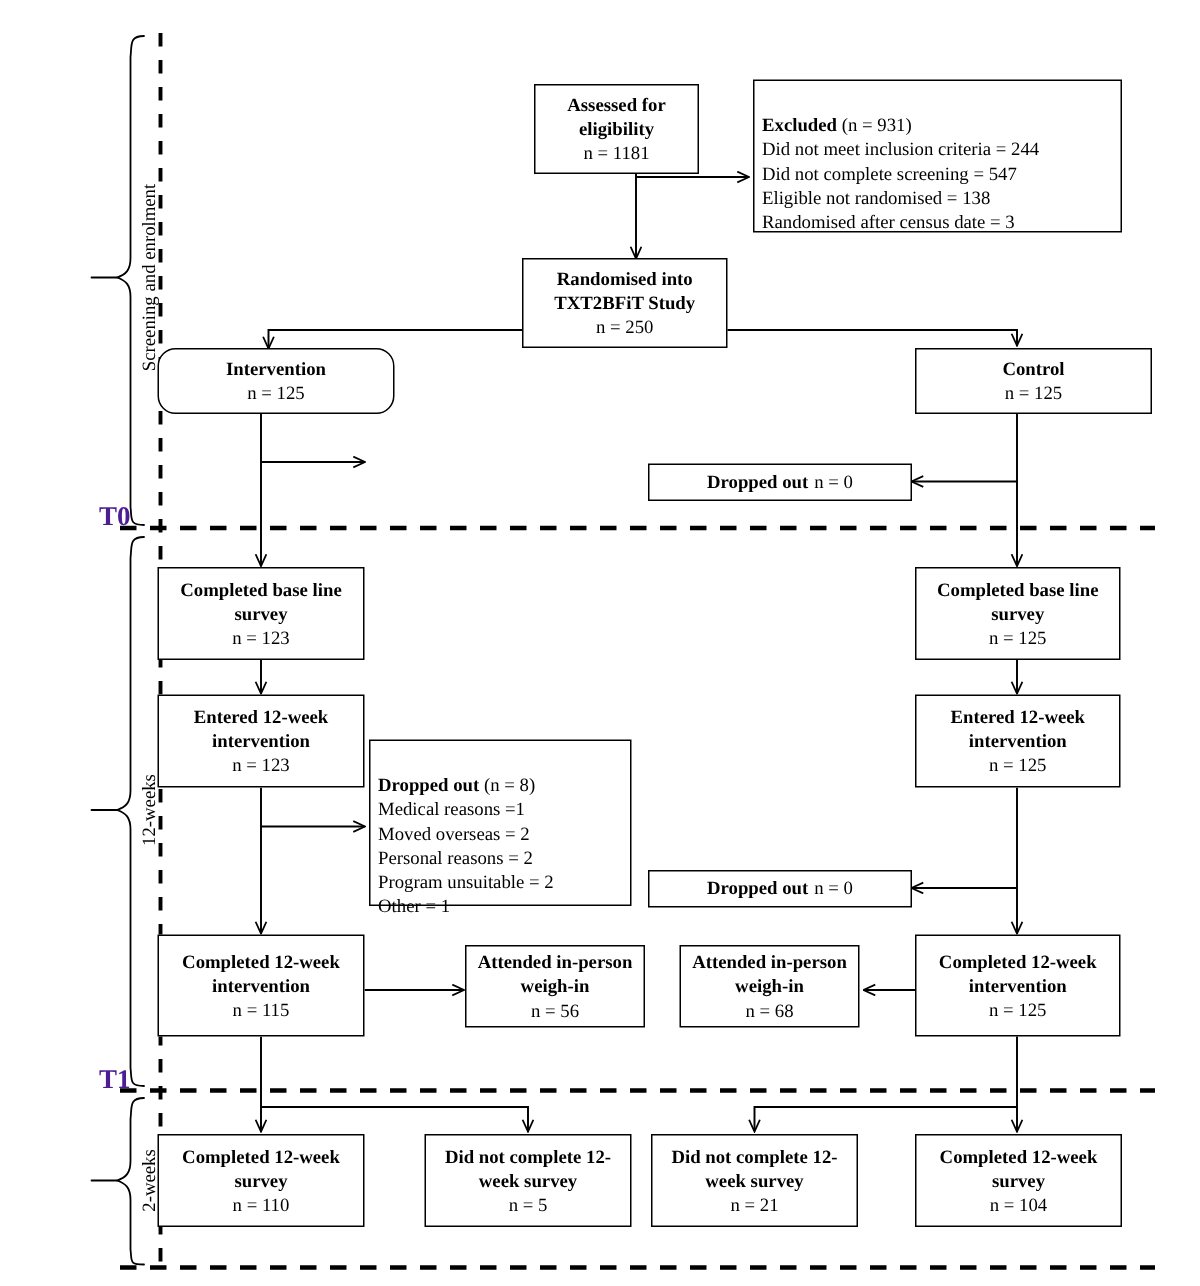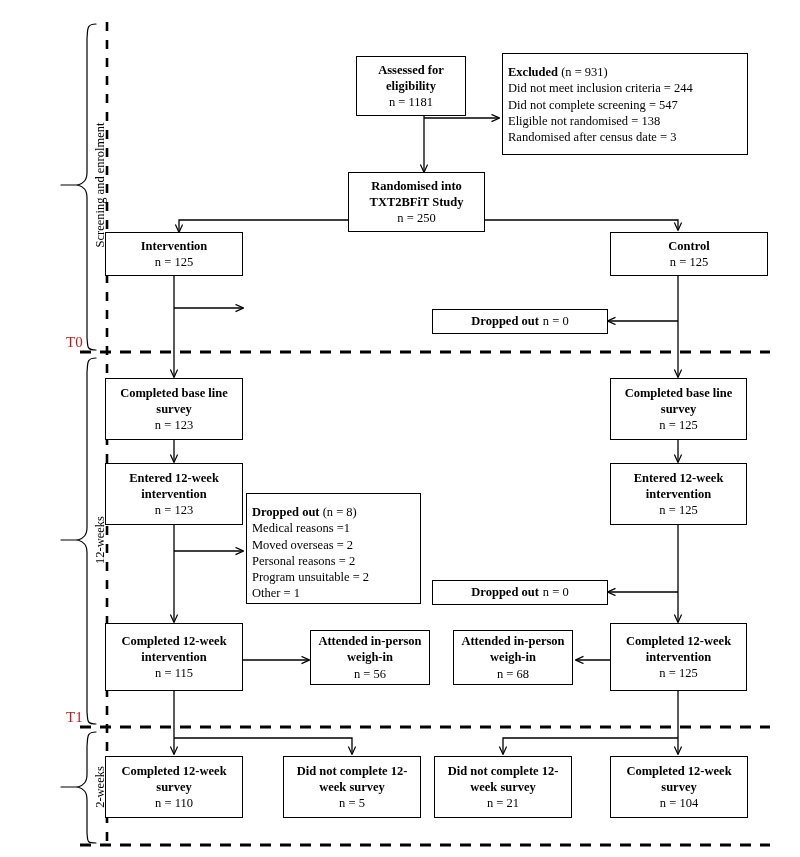--- a/index.html
+++ b/index.html
@@ -40,38 +40,38 @@
   .box .ttl {
     font-weight: bold;
   }
   .box .num {
     font-weight: normal;
   }
   .box.left-align {
     align-items: flex-start;
     text-align: right;
     justify-content: flex-start;
-    padding: 10px 5px;
+    padding: 21px 5px;
   }
   .box.left-align .ln {
     white-space: nowrap;
   }
   .b { font-weight: bold; }
   .stage-label {
     position: absolute;
     font-size: 12.5px;
     color: #000;
     white-space: nowrap;
     transform-origin: 50% 50%;
   }
   .tmark {
     position: absolute;
-    font-size: 15px;
-    font-weight: normal;
-    color: #b91c1c;
+    font-size: 18px;
+    font-weight: bold;
+    color: #4c1d95;
   }
 </style>
 </head>
 <body>
 
 <div id="diagram-root">
 
   <svg class="layer" viewBox="0 0 800 857">
     <defs>
       <marker id="arrow" markerWidth="9" markerHeight="9" refX="8" refY="4.2" orient="auto" markerUnits="userSpaceOnUse">
@@ -172,21 +172,21 @@
     <div class="ln">Did not complete screening = 547</div>
     <div class="ln">Eligible  not randomised = 138</div>
     <div class="ln">Randomised after census date = 3</div>
   </div>
 
   <div class="box" style="left:348px; top:172px; width:137px; height:60px;">
     <span class="ttl">Randomised into TXT2BFiT Study</span>
     <span class="num">n = 250</span>
   </div>
 
-  <div class="box" style="left:105px; top:232px; width:138px; height:44px;">
+  <div class="box" style="left:105px; top:232px; width:158px; height:44px;border-radius:12px;">
     <span class="ttl">Intervention</span>
     <span class="num">n = 125</span>
   </div>
 
   <div class="box" style="left:610px; top:232px; width:158px; height:44px;">
     <span class="ttl">Control</span>
     <span class="num">n = 125</span>
   </div>
 
 

